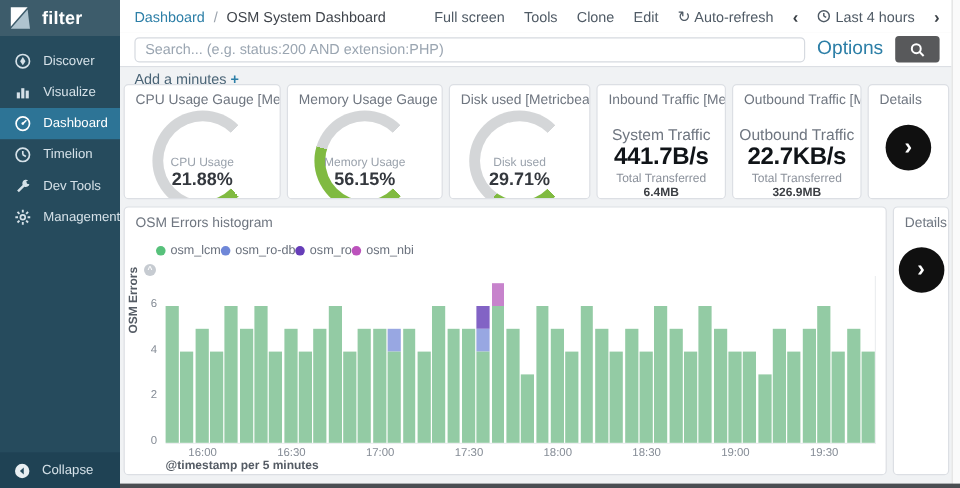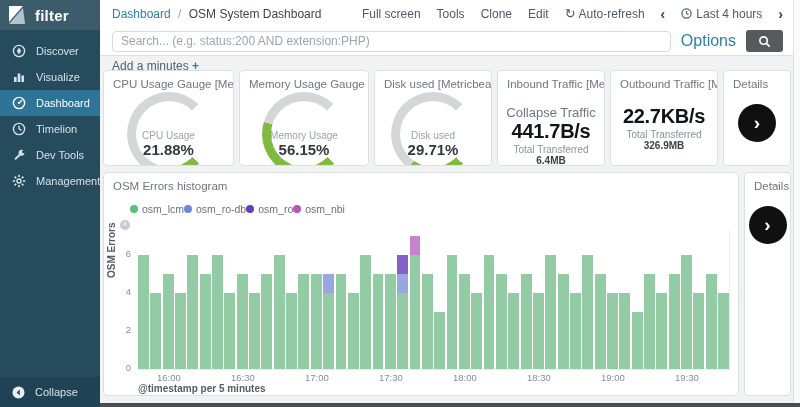--- a/index.html
+++ b/index.html
@@ -254,30 +254,31 @@
         <div class="p-title">Disk used [Metricbeat Syst...</div>
         <div class="gauge-wrap">
           <div class="gauge" style="background: conic-gradient(from 135deg, rgb(128, 186, 65) 0deg, rgb(128, 186, 65) 80.217deg, rgb(212, 214, 216) 80.217deg, rgb(212, 214, 216) 270deg, transparent 270deg, transparent 360deg);"></div>
           <div class="g-label">Disk used</div>
           <div class="g-value">29.71%</div>
         </div>
       </div>
       <div class="panel p-in">
         <div class="p-title">Inbound Traffic [Metri...</div>
         <div class="metric">
-          <div class="m-label">Collapse Traffic</div>
+          <div class="m-label">System Traffic</div>
           <div class="m-value">441.7B/s</div>
           <div class="m-total">
             <span>Total Transferred</span> <b>6.4MB</b>
           </div>
         </div>
       </div>
       <div class="panel p-out">
         <div class="p-title">Outbound Traffic [Met...</div>
         <div class="metric">
+          <div class="m-label">Outbound Traffic</div>
           <div class="m-value">22.7KB/s</div>
           <div class="m-total">
             <span>Total Transferred</span> <b>326.9MB</b>
           </div>
         </div>
       </div>
       <div class="panel p-det">
         <div class="p-title">Details</div>
         <div class="det-circle">
           <span>›</span>

